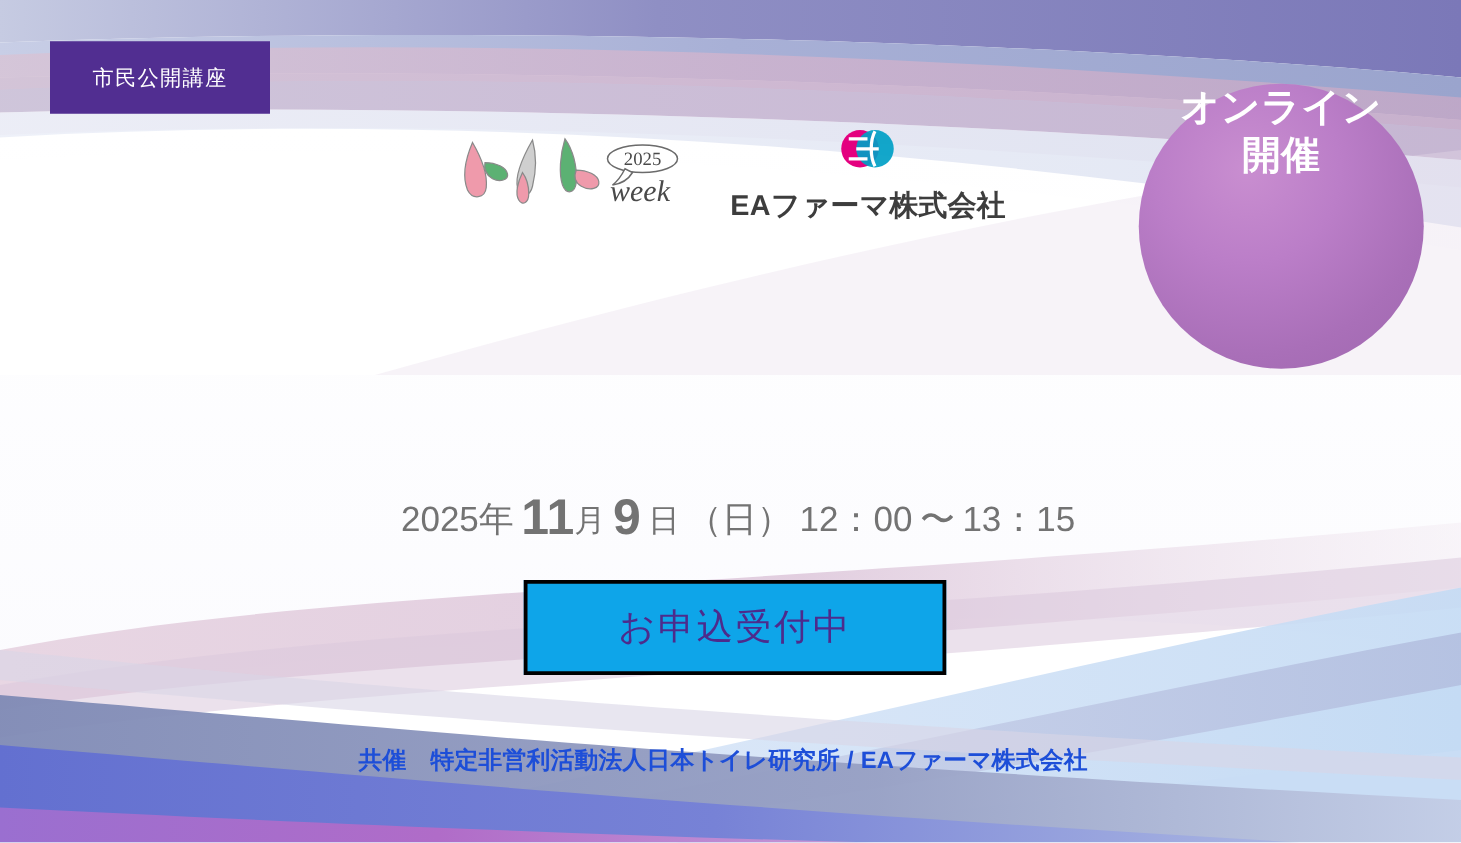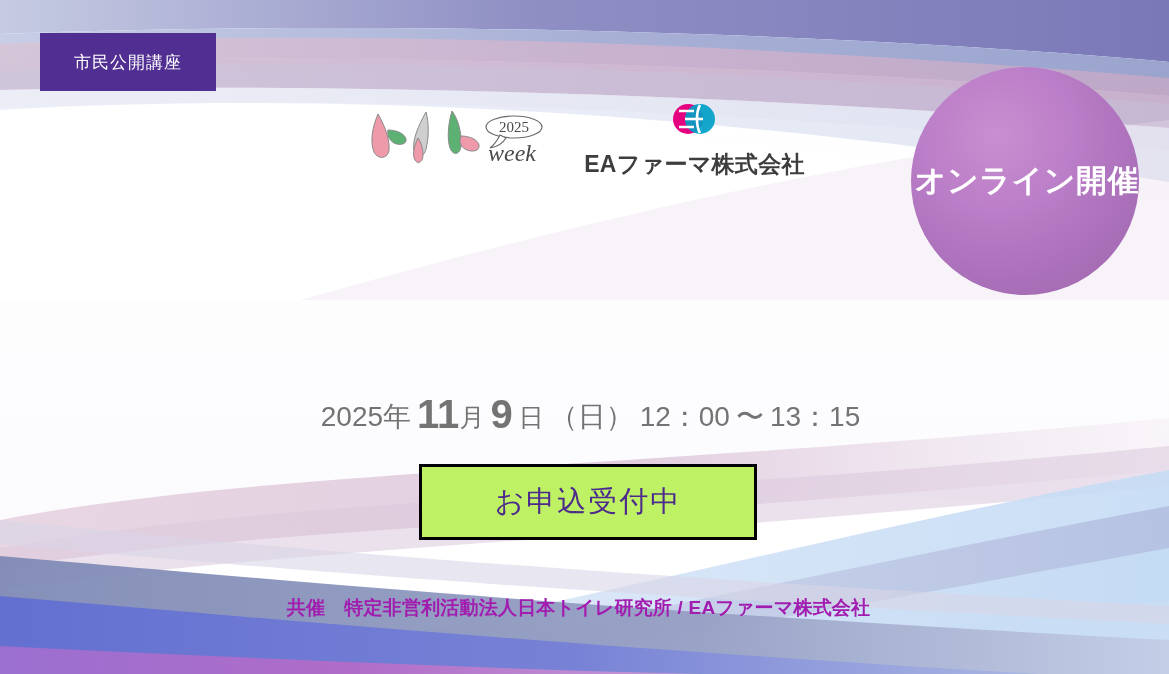--- a/index.html
+++ b/index.html
@@ -40,21 +40,21 @@
   .ea-name{
     font-size:23px;font-weight:bold;color:#3d3d3d;
     letter-spacing:0.3px;white-space:nowrap;
   }
 
   
   .online-circle{
     position:absolute;left:911px;top:67px;
     width:228px;height:228px;border-radius:50%;
     background:radial-gradient(circle at 38% 30%, #c98ed0 0%, #bb7ec8 35%, #a96fb8 70%, #9e67ae 100%);
-    display:flex;flex-direction:row;align-items:center;justify-content:flex-end;
+    display:flex;flex-direction:column;align-items:center;justify-content:flex-start;
     color:#ffffff;font-size:31px;font-weight:bold;line-height:1.24;
     letter-spacing:0.5px;
     z-index:5;
   }
   .online-circle span{display:block;}
 
   
   .title-block{
     position:absolute;left:0;right:0;top:206px;
     text-align:center;
@@ -81,33 +81,33 @@
   }
   .date-line .big{font-size:40px;font-weight:bold;vertical-align:-2px;}
   .date-line .unit{font-size:25px;}
   .date-line .sp{display:inline-block;width:6px;}
 
   
   .cta-box{
     position:absolute;left:419px;top:464px;
     width:332px;height:70px;
     border:3px solid #000000;
-    background:#bef264;
+    background:#0ea5e9;
     display:flex;align-items:center;justify-content:center;
     color:#4d2b8c;
     font-size:29px;
     letter-spacing:2px;
     z-index:7;
   }
 
   
   .footer-line{
     position:absolute;left:0;right:12px;top:595px;
     text-align:center;
-    color:#a21caf;
+    color:#1d4ed8;
     font-size:19px;
     font-weight:bold;
     letter-spacing:0.2px;
     z-index:6;
     white-space:nowrap;
   }
 </style>
 </head>
 <body>
 

